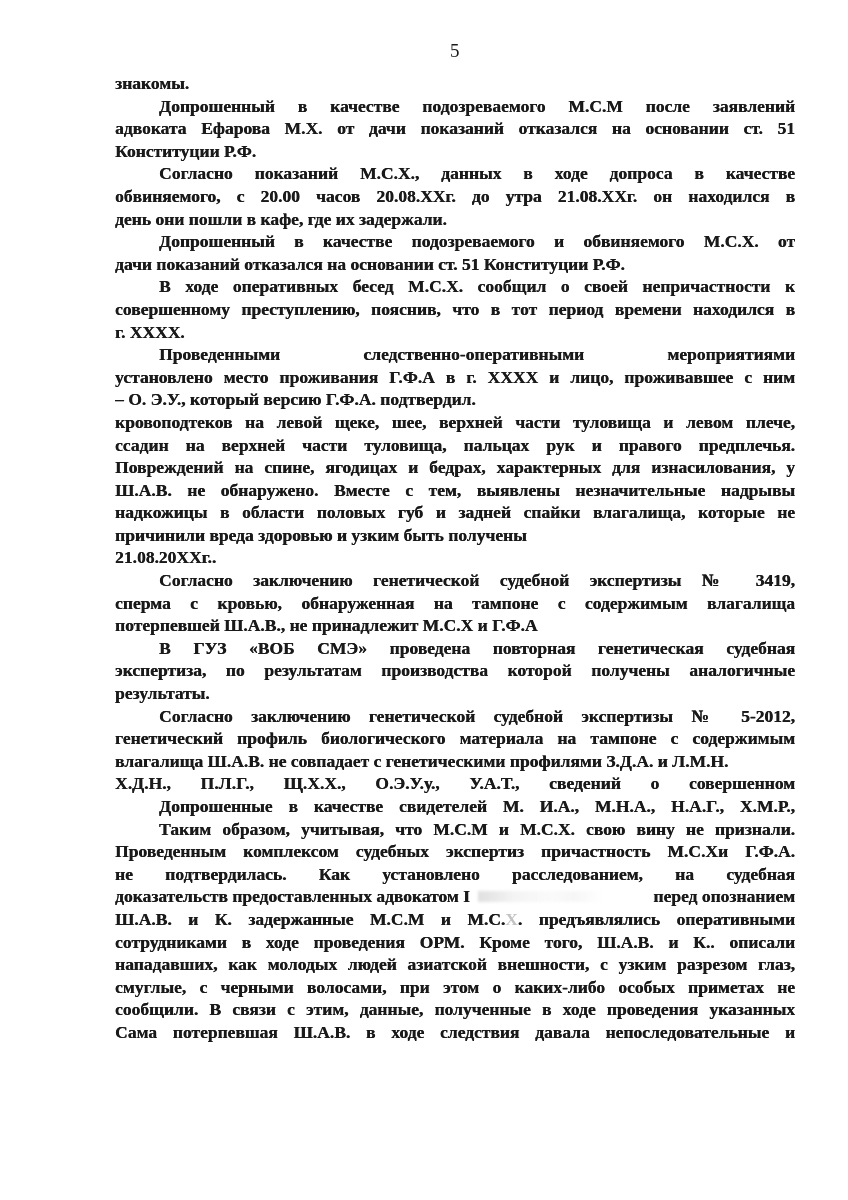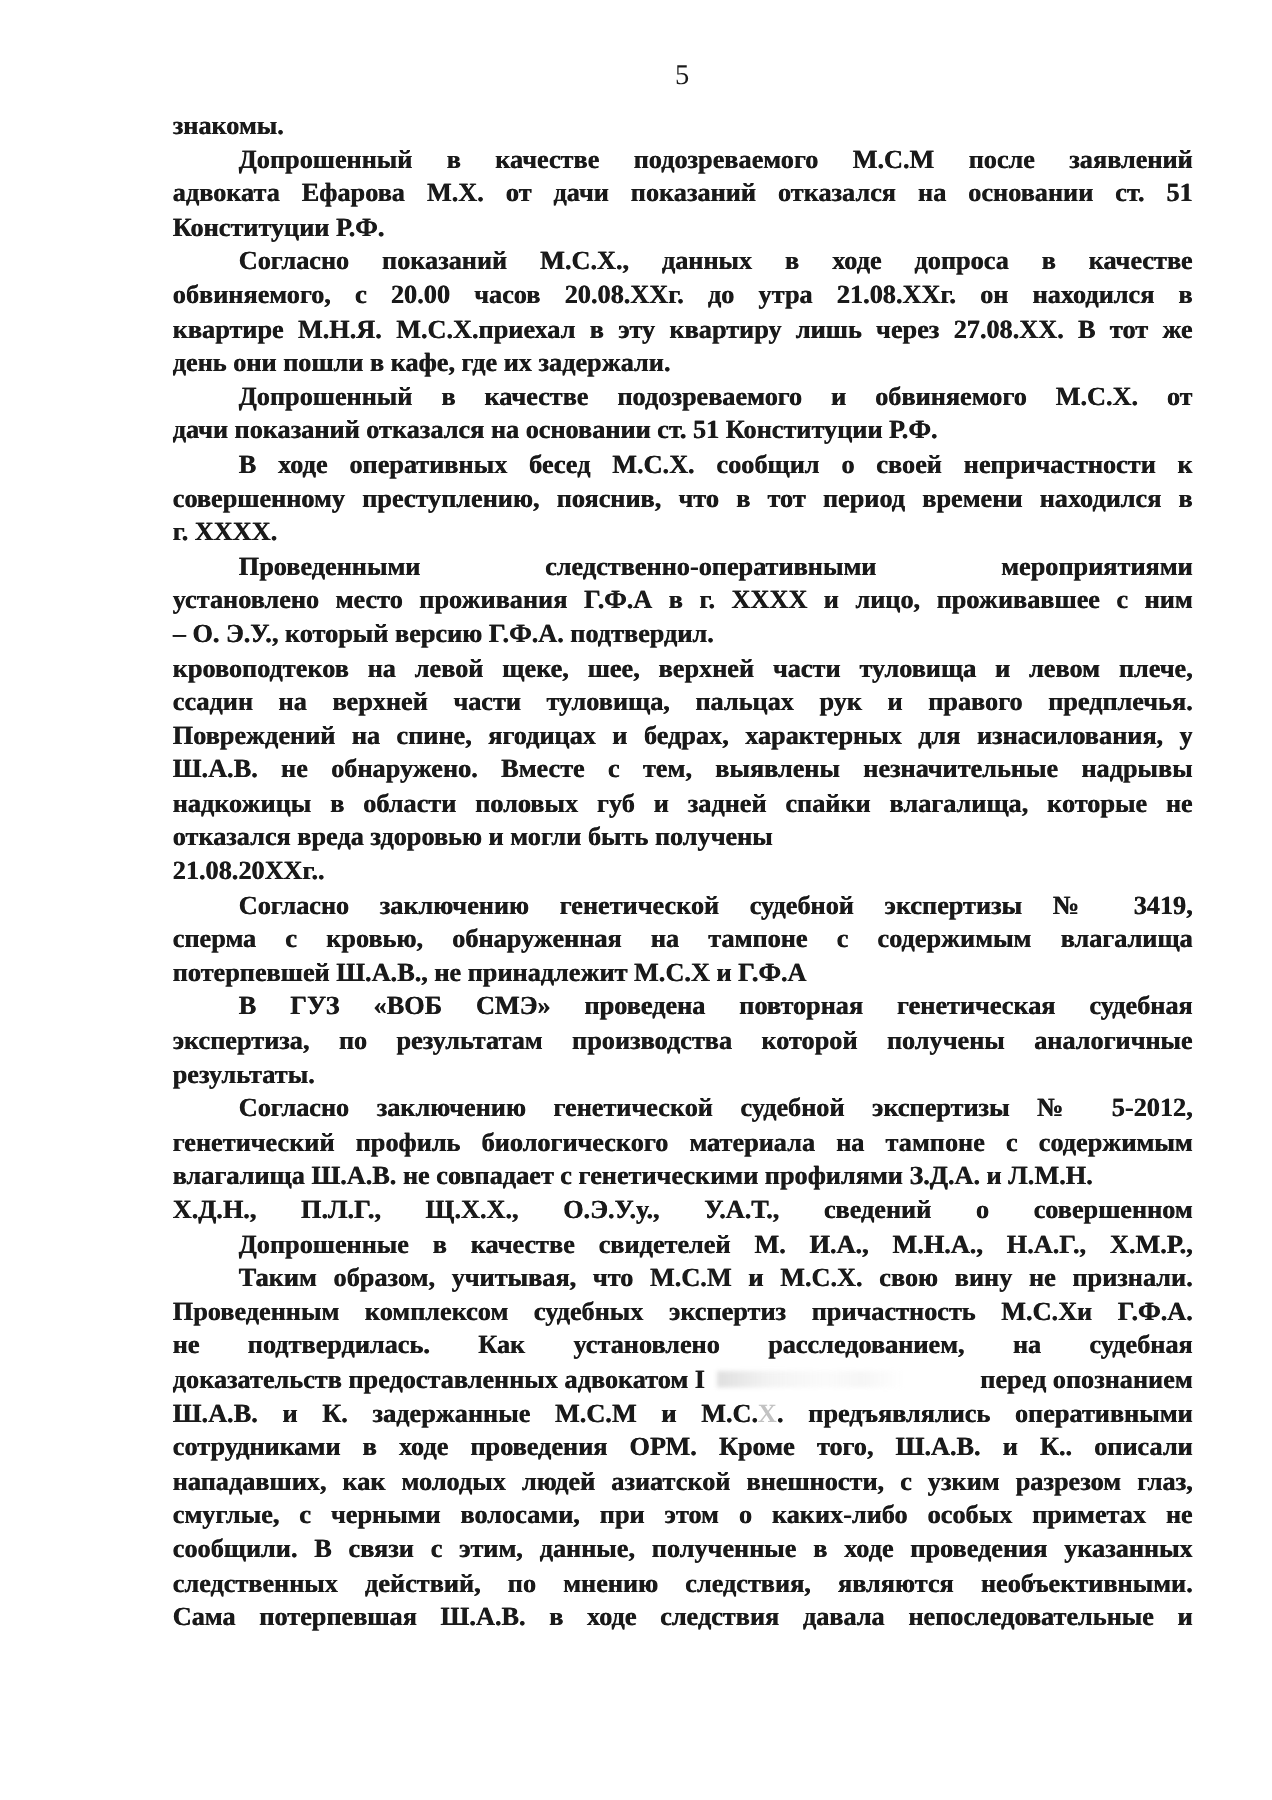--- a/index.html
+++ b/index.html
@@ -73,21 +73,20 @@
         <div class="line last">знакомы.</div>
       </div>
       <div class="para">
         <div class="line indent">Допрошенный в качестве подозреваемого М.С.М после заявлений</div>
         <div class="line">адвоката Ефарова М.Х. от дачи показаний отказался на основании ст. 51</div>
         <div class="line last">Конституции Р.Ф.</div>
       </div>
       <div class="para">
         <div class="line indent">Согласно показаний М.С.Х., данных в ходе допроса в качестве</div>
         <div class="line">обвиняемого, с 20.00 часов 20.08.ХХг. до утра 21.08.ХХг. он находился в</div>
-        <div class="line">квартире М.Н.Я. М.С.Х.приехал в эту квартиру лишь через 27.08.ХХ. В тот же</div>
         <div class="line last">день они пошли в кафе, где их задержали.</div>
       </div>
       <div class="para">
         <div class="line indent">Допрошенный в качестве подозреваемого и обвиняемого М.С.Х. от</div>
         <div class="line last">дачи показаний отказался на основании ст. 51 Конституции Р.Ф.</div>
       </div>
       <div class="para">
         <div class="line indent">В ходе оперативных бесед М.С.Х. сообщил о своей непричастности к</div>
         <div class="line">совершенному преступлению, пояснив, что в тот период времени находился в</div>
         <div class="line last">г. ХХХХ.</div>
@@ -96,21 +95,21 @@
         <div class="line indent">Проведенными следственно-оперативными мероприятиями</div>
         <div class="line">установлено место проживания Г.Ф.А в г. ХХХХ и лицо, проживавшее с ним</div>
         <div class="line last">– О. Э.У., который версию Г.Ф.А. подтвердил.</div>
       </div>
       <div class="para">
         <div class="line">кровоподтеков на левой щеке, шее, верхней части туловища и левом плече,</div>
         <div class="line">ссадин на верхней части туловища, пальцах рук и правого предплечья.</div>
         <div class="line">Повреждений на спине, ягодицах и бедрах, характерных для изнасилования, у</div>
         <div class="line">Ш.А.В. не обнаружено. Вместе с тем, выявлены незначительные надрывы</div>
         <div class="line">надкожицы в области половых губ и задней спайки влагалища, которые не</div>
-        <div class="line last">отказался вреда здоровью и могли быть получены</div>
+        <div class="line last">причинили вреда здоровью и узким быть получены</div>
       </div>
       <div class="para">
         <div class="line last">21.08.20ХХг..</div>
       </div>
       <div class="para">
         <div class="line indent">Согласно заключению генетической судебной экспертизы № 3419,</div>
         <div class="line">сперма с кровью, обнаруженная на тампоне с содержимым влагалища</div>
         <div class="line last">потерпевшей Ш.А.В., не принадлежит М.С.Х и Г.Ф.А</div>
       </div>
       <div class="para">
@@ -134,17 +133,16 @@
         <div class="line flexline">
           <span class="seg">доказательств предоставленных адвокатом І</span>
           <span class="smudge"></span>
           <span class="seg">перед опознанием</span>
         </div>
         <div class="line"><span class="seg">Ш.А.В. и К. задержанные М.С.М и М.С.</span><span class="seg ghost">Х</span><span class="seg">. предъявлялись оперативными</span></div>
         <div class="line">сотрудниками в ходе проведения ОРМ. Кроме того, Ш.А.В. и К.. описали</div>
         <div class="line">нападавших, как молодых людей азиатской внешности, с узким разрезом глаз,</div>
         <div class="line">смуглые, с черными волосами, при этом о каких-либо особых приметах не</div>
         <div class="line">сообщили. В связи с этим, данные, полученные в ходе проведения указанных</div>
-        <div class="line">следственных действий, по мнению следствия, являются необъективными.</div>
         <div class="line">Сама потерпевшая Ш.А.В. в ходе следствия давала непоследовательные и</div>
       </div>
     </div>
 </div>
 
 </body></html>

